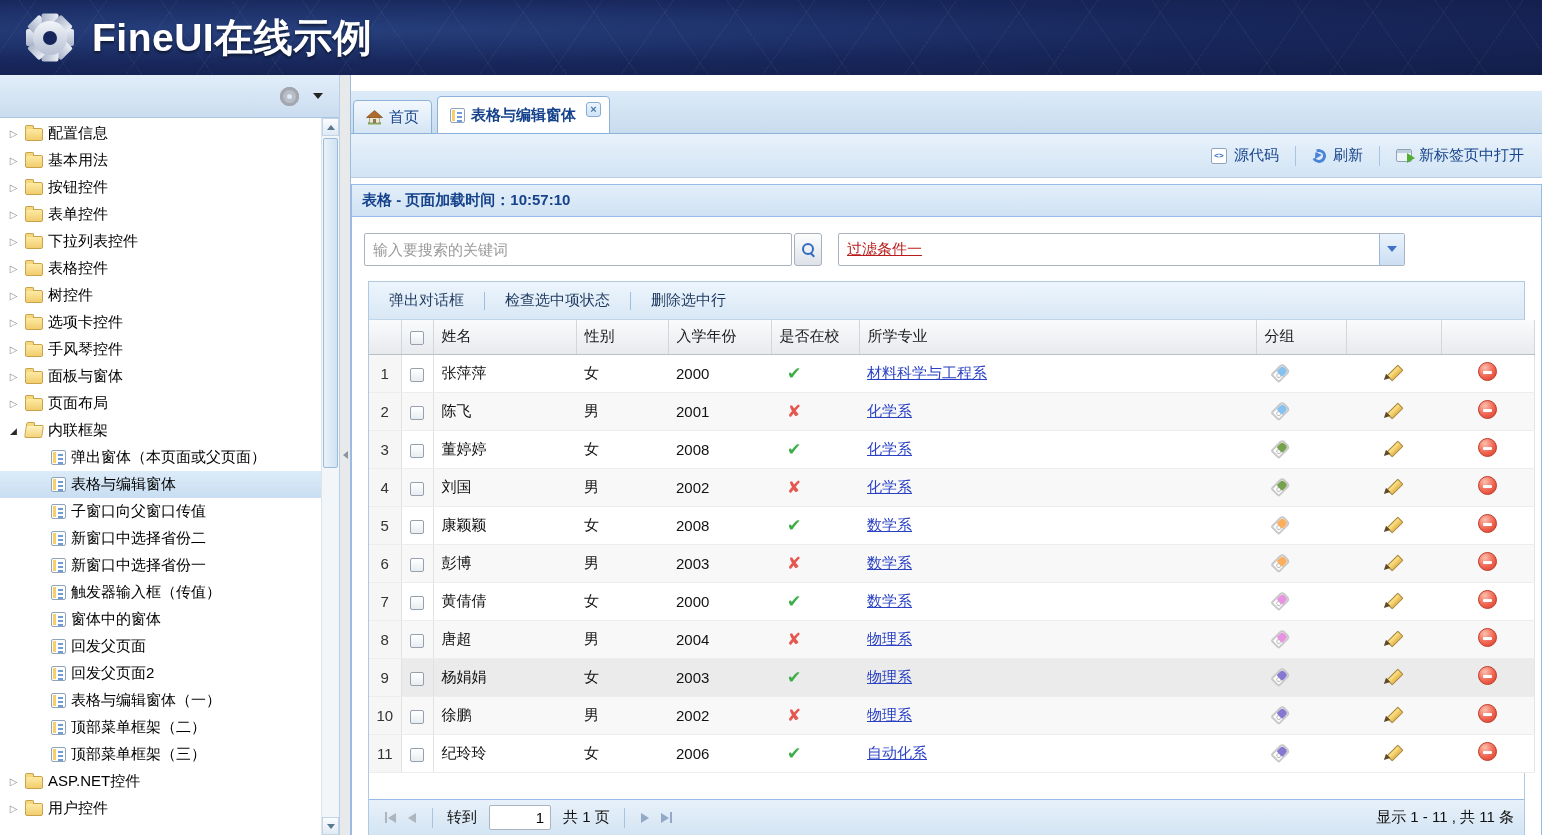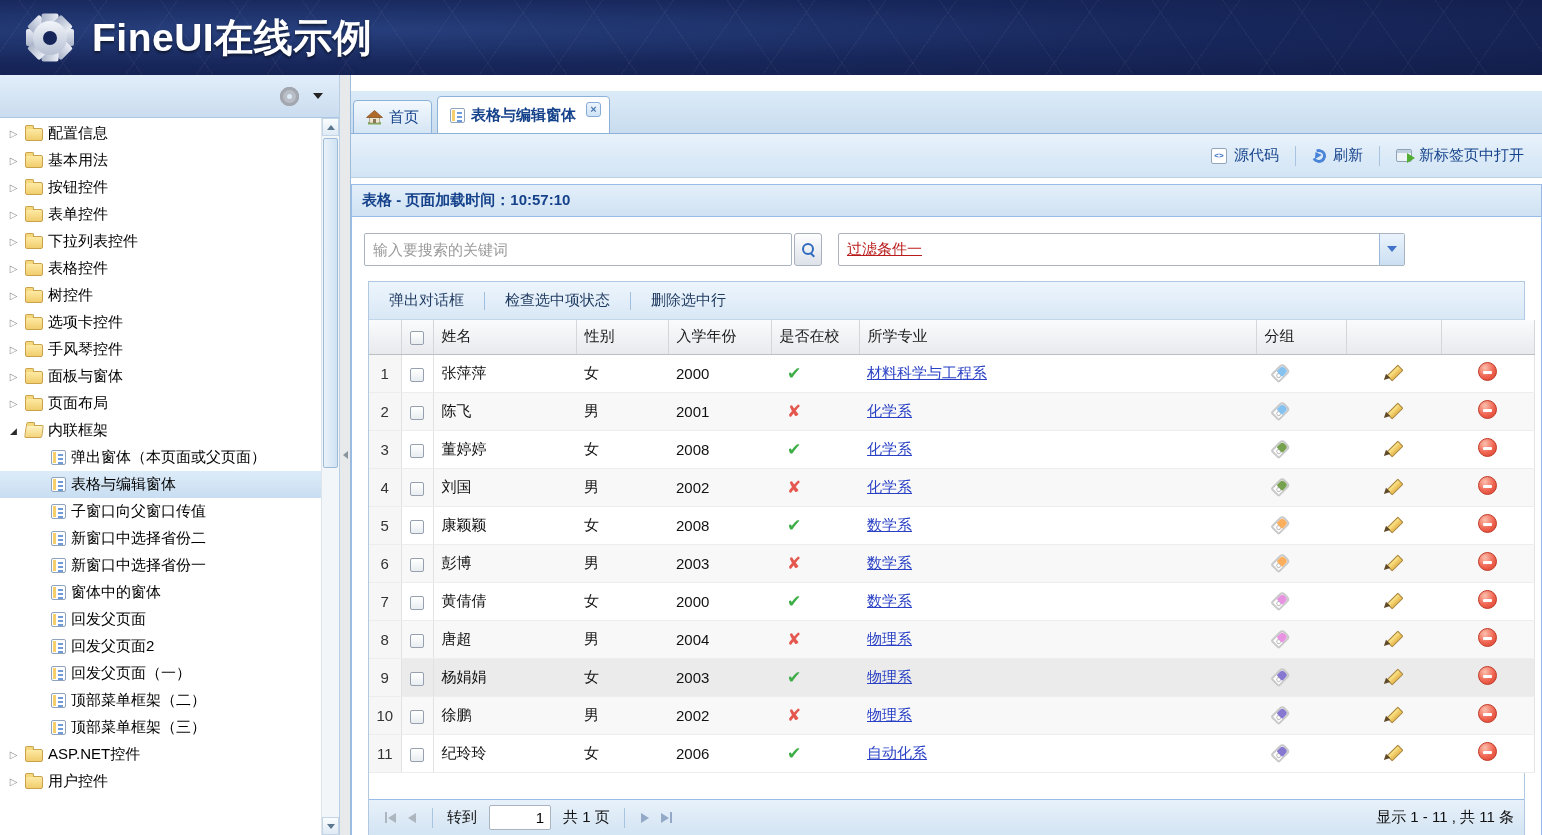--- a/index.html
+++ b/index.html
@@ -302,33 +302,37 @@
           <div class="titem child">
               <span class="gicon"></span>
               <span class="tlabel">新窗口中选择省份二</span>
             </div>
           <div class="titem child">
               <span class="gicon"></span>
               <span class="tlabel">新窗口中选择省份一</span>
             </div>
           <div class="titem child">
               <span class="gicon"></span>
+              <span class="tlabel">触发器输入框（传值）</span>
+            </div>
+          <div class="titem child">
+              <span class="gicon"></span>
               <span class="tlabel">窗体中的窗体</span>
             </div>
           <div class="titem child">
               <span class="gicon"></span>
               <span class="tlabel">回发父页面</span>
             </div>
           <div class="titem child">
               <span class="gicon"></span>
               <span class="tlabel">回发父页面2</span>
             </div>
           <div class="titem child">
               <span class="gicon"></span>
-              <span class="tlabel">回发父页面（一）</span>
+              <span class="tlabel">表格与编辑窗体（一）</span>
             </div>
           <div class="titem child">
               <span class="gicon"></span>
               <span class="tlabel">顶部菜单框架（二）</span>
             </div>
           <div class="titem child">
               <span class="gicon"></span>
               <span class="tlabel">顶部菜单框架（三）</span>
             </div>
 

